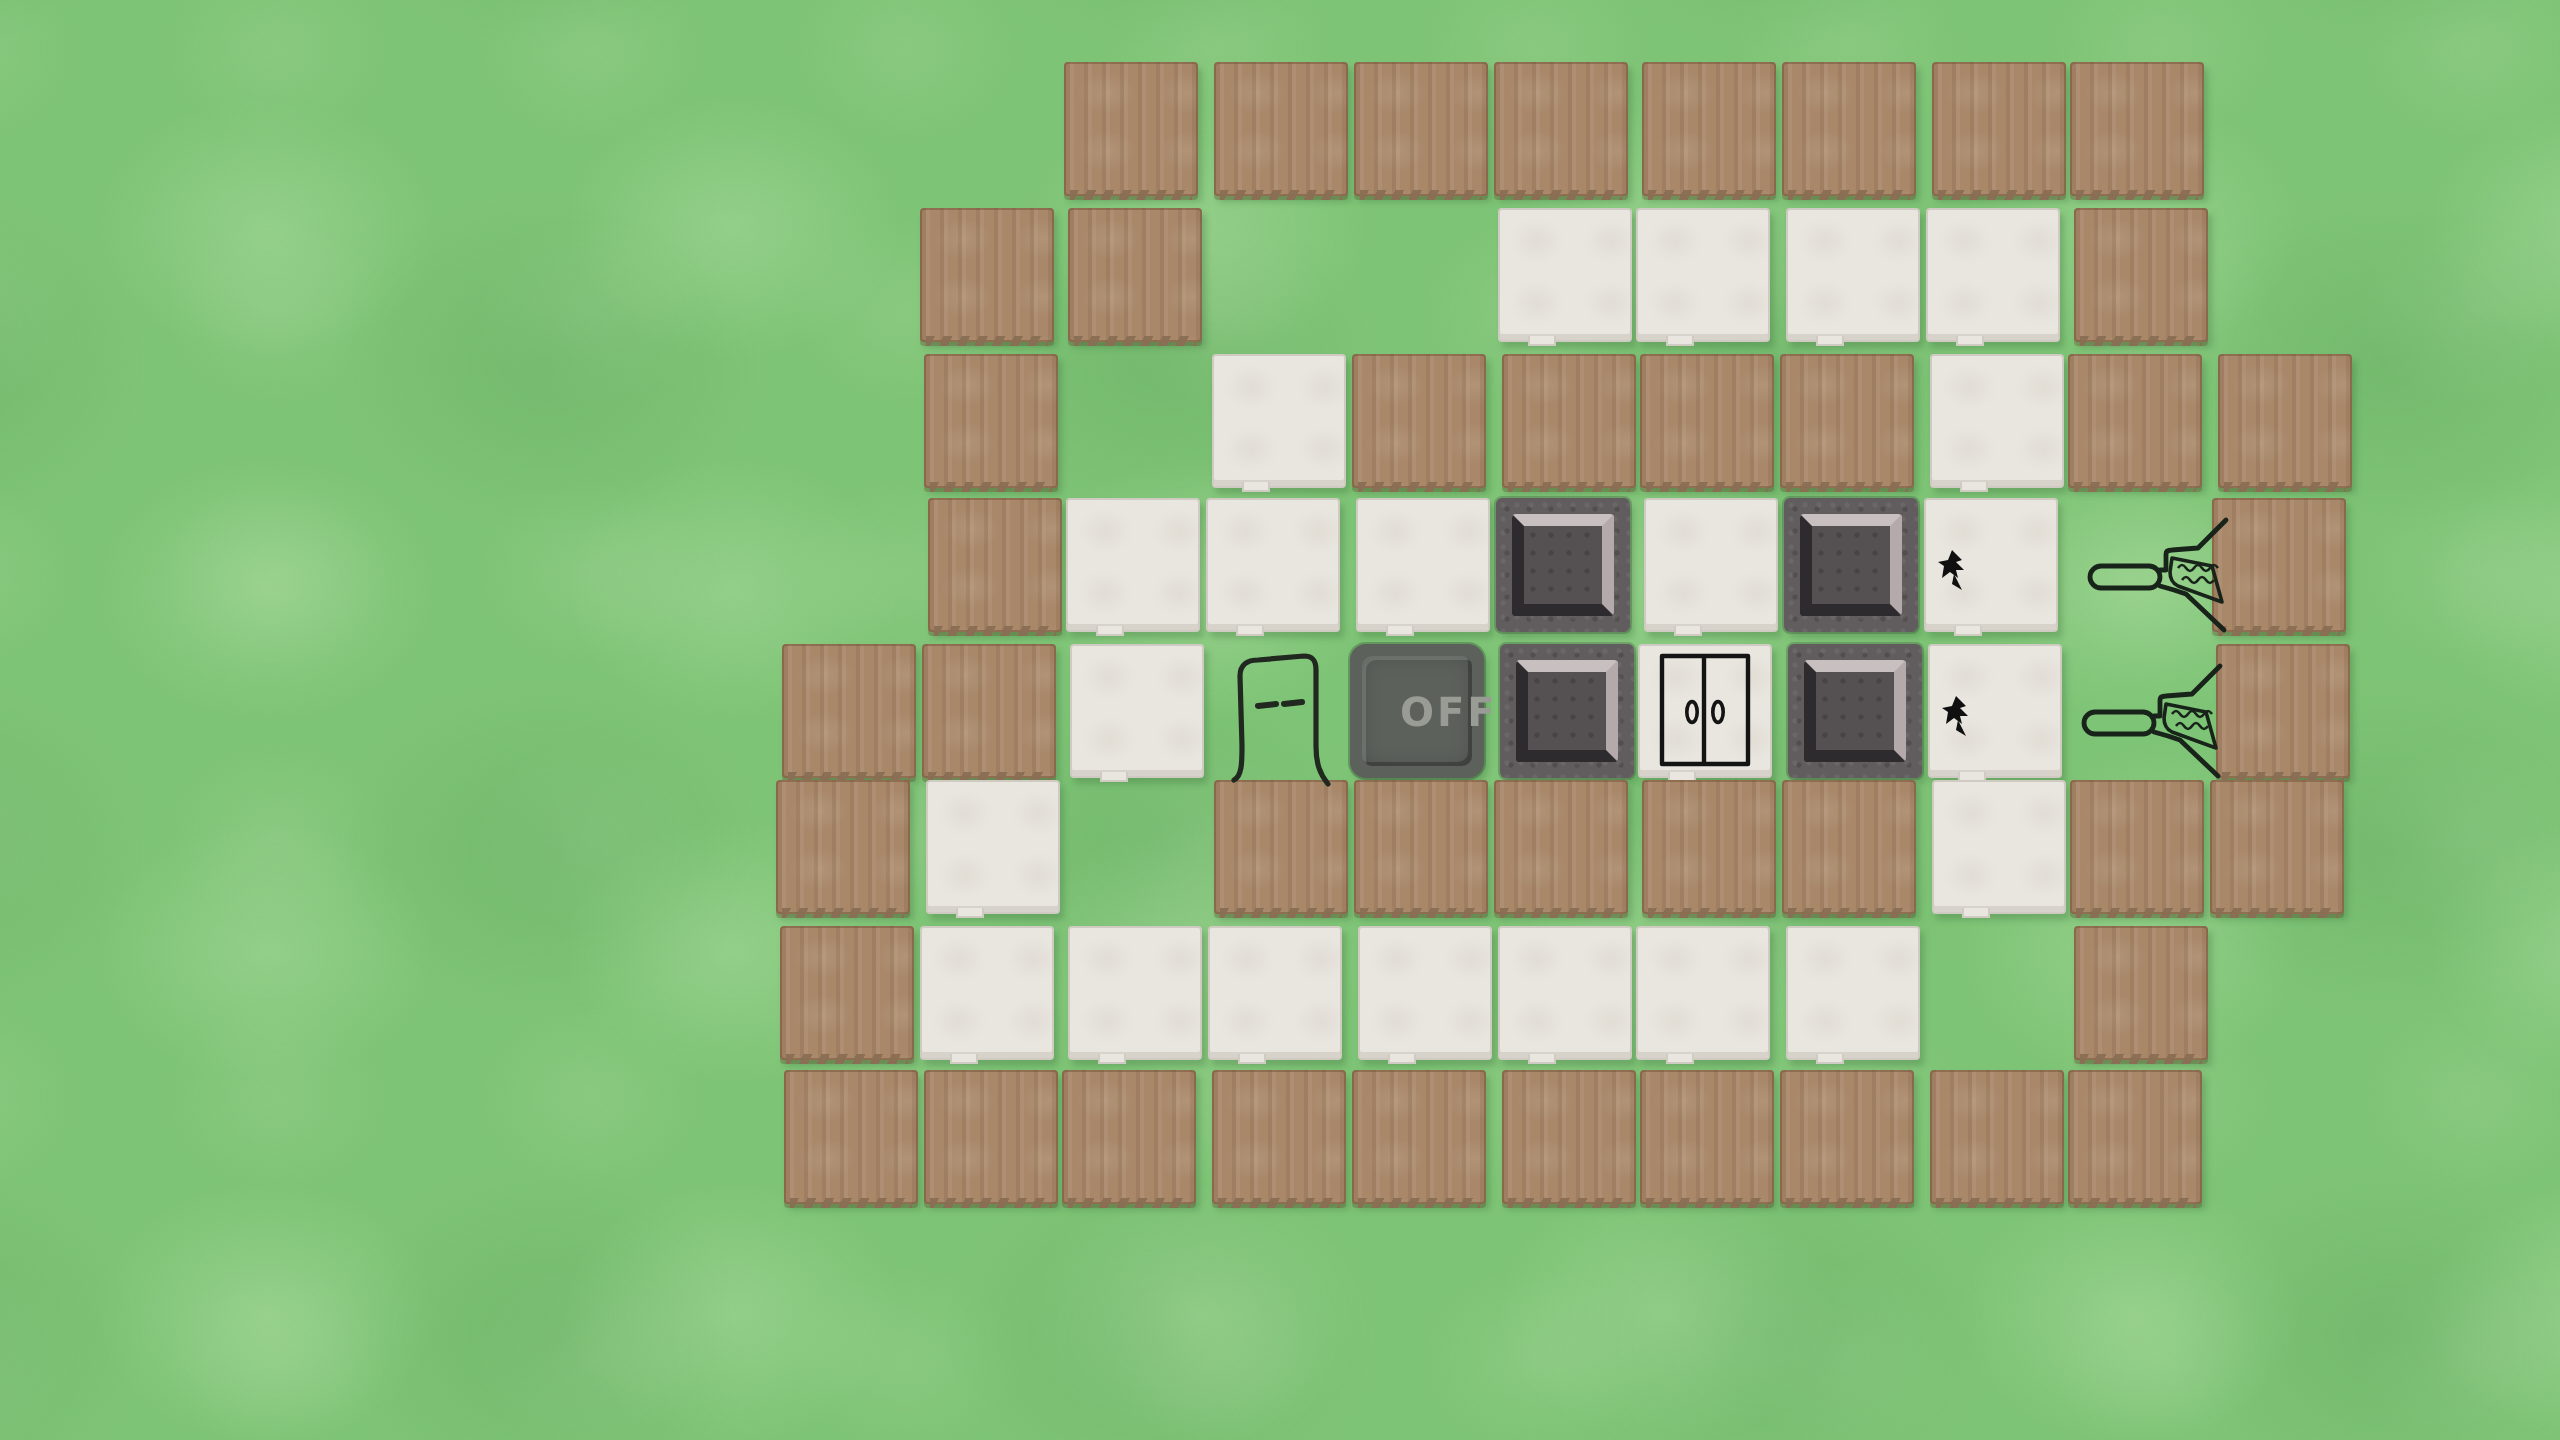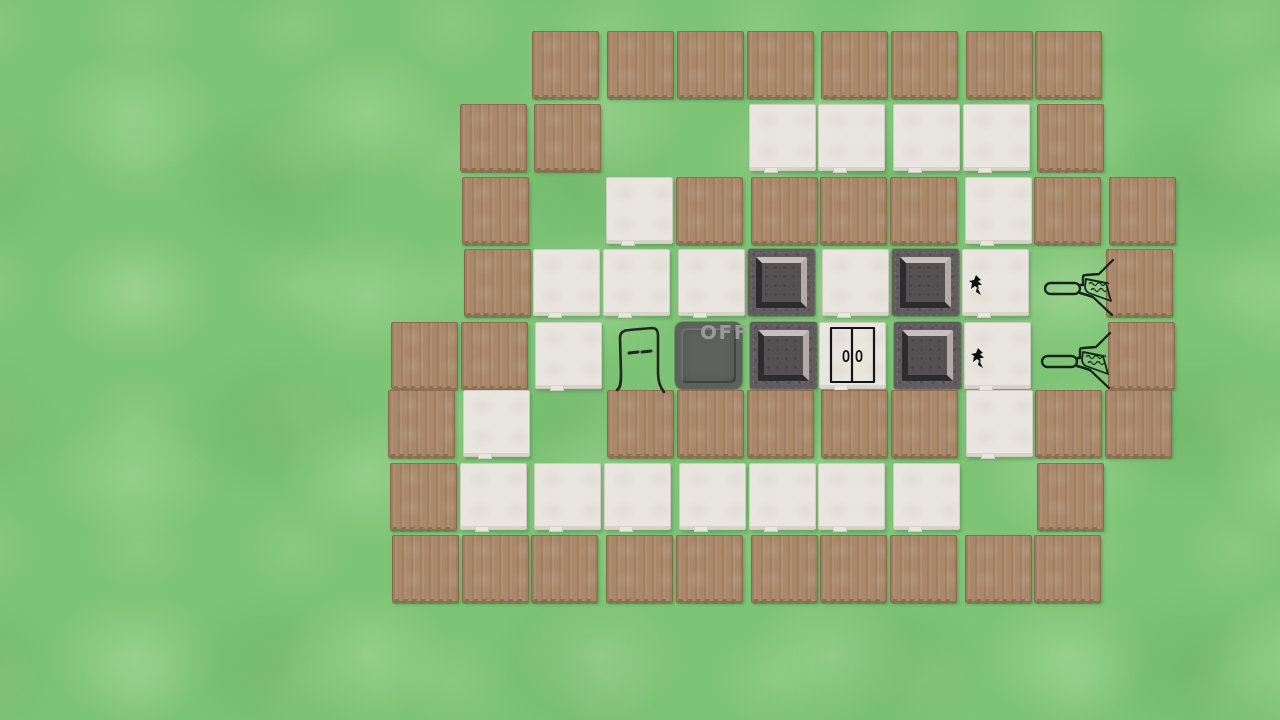--- a/index.html
+++ b/index.html
@@ -45,21 +45,21 @@
     background:var(--stone-inner,#555052);
     background-image:radial-gradient(rgba(0,0,0,.15) 1px, rgba(0,0,0,0) 1.6px);
     background-size:9px 9px;
     border-style:solid;border-width:6px;border-radius:2px;
     border-top-color:var(--bevel-light,#c8bfc0);
     border-right-color:var(--bevel-light2,#b4a9ab);
     border-bottom-color:var(--bevel-dark,#2d2b2d);
     border-left-color:var(--bevel-dark,#2d2b2d);}
   
   .tile.off_button{background:var(--off-bg,#5c615c);border-radius:8px;
-    display:flex;align-items:flex-start;justify-content:center;
+    display:flex;align-items:center;justify-content:center;
     box-shadow:0 0 0 1px rgba(40,55,40,.3), 2px 3px 3px rgba(55,105,55,.30);padding-left:32px;}
   .tile.off_button::before{content:"";position:absolute;inset:6px;border-radius:5px;
     box-shadow:inset 2px 2px 0 rgba(190,195,185,.22), inset -2px -2px 0 rgba(15,15,15,.30),
                inset 0 0 10px rgba(0,0,0,.18);}
   .off-label{position:relative;color:var(--off-text,#989c95);font-size:20px;font-weight:700;
     letter-spacing:1.5px;line-height:1;user-select:none;}
   .sprite{position:absolute;}
   .sprite svg{display:block;overflow:visible;}
 </style>
 </head>

